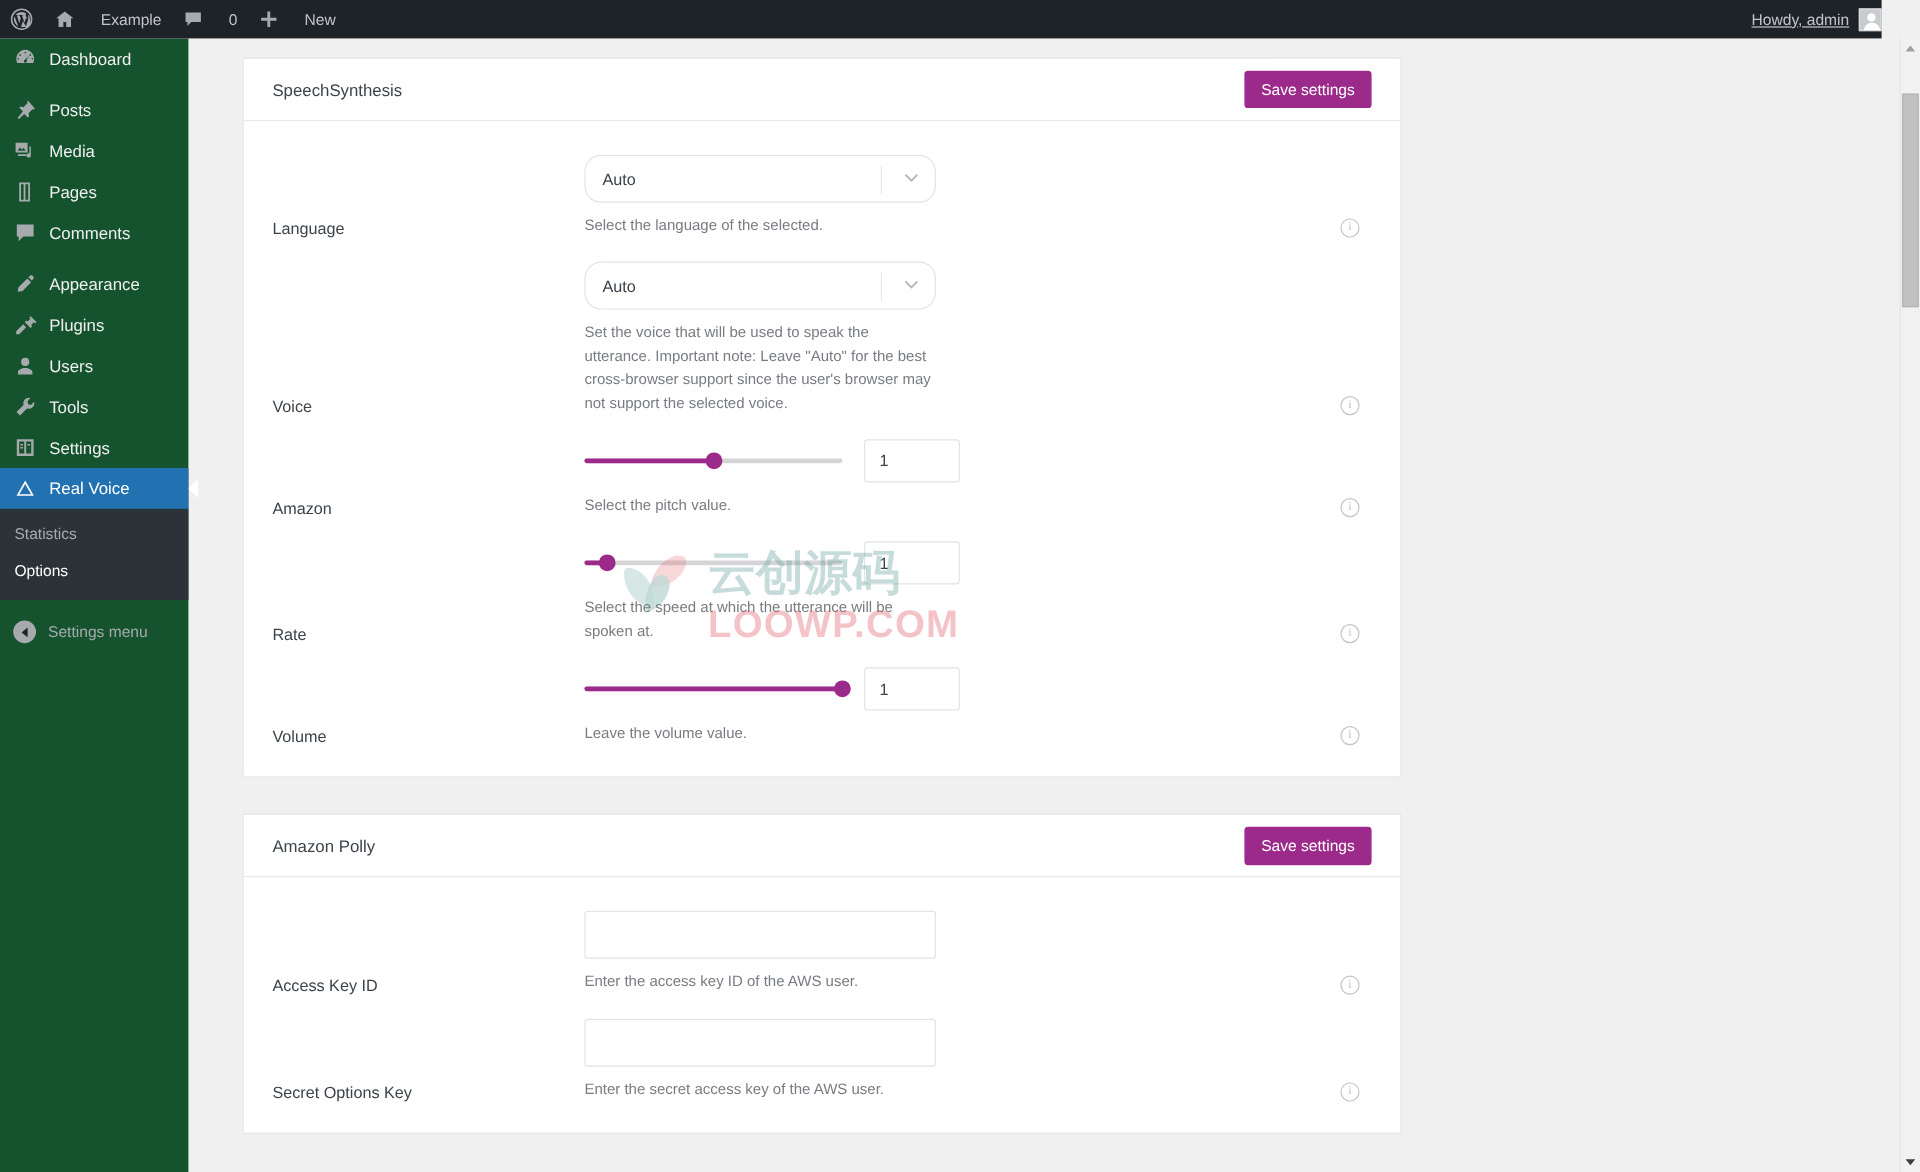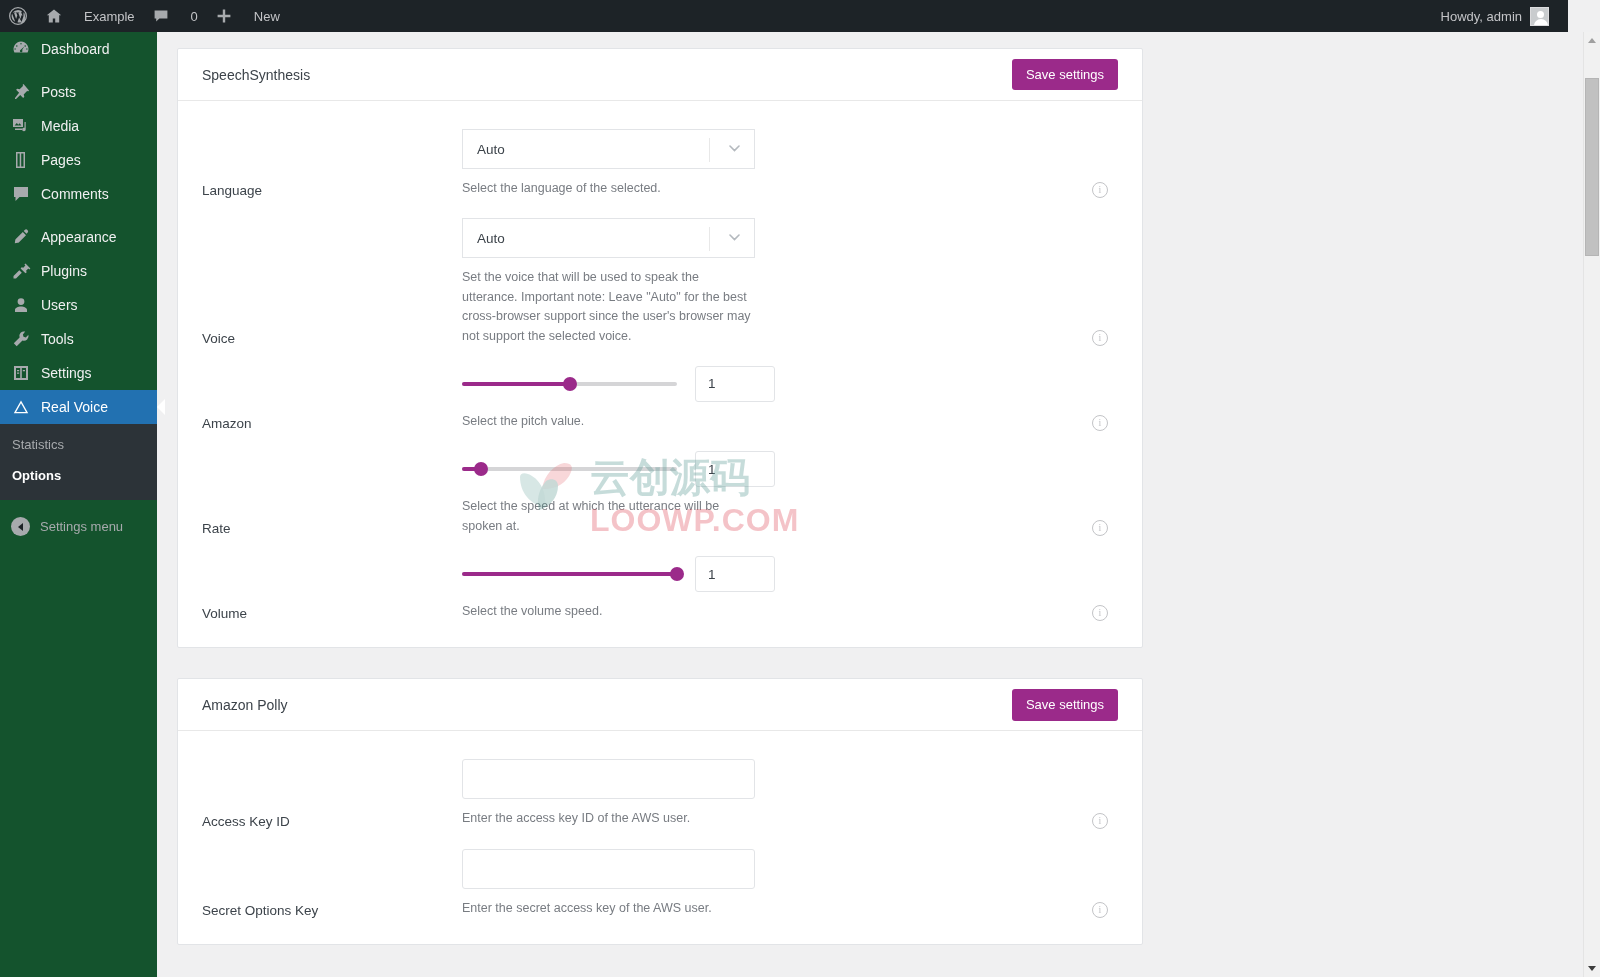--- a/index.html
+++ b/index.html
@@ -20,21 +20,21 @@
     color: #c3c4c7; font-size: 13px;
     z-index: 30;
   }
   .ab-item {
     display: flex; align-items: center; gap: 22px;
     height: 32px; padding: 0 9px;
     color: #c3c4c7; white-space: nowrap;
   }
   .ab-item:first-child { padding-left: 8px; }
   .ab-spacer { flex: 1; }
-  .ab-right { display: flex; align-items: center; gap: 8px; padding-right: 19px; }
+  .ab-right { display: flex; align-items: center; gap: 8px; padding-right: 0; text-decoration: underline; }
   .avatar {
     width: 19px; height: 19px; background: #c9ccce;
     border: 1px solid #dcdcde; position: relative; overflow: hidden;
     flex: none;
   }
   .avatar::before {
     content: ""; position: absolute; top: 3px; left: 6px;
     width: 7px; height: 7px; border-radius: 50%; background: #fff;
   }
   .avatar::after {
@@ -68,21 +68,21 @@
     margin-top: -8px; width: 0; height: 0;
     border-top: 8px solid transparent;
     border-bottom: 8px solid transparent;
     border-right: 8px solid #fff;
   }
   #submenu { background: #2c3338; padding: 6px 0 8px 0; }
   .submenu-item {
     display: block; padding: 6px 0 6px 12px;
     font-size: 13px; color: #a7aaad; line-height: 1.45;
   }
-  .submenu-item.current { color: #fff; font-weight: 700; }
+  .submenu-item.current { color: #fff; font-weight: 400; }
   .collapse {
     display: flex; align-items: center; gap: 10px;
     height: 34px; padding-left: 11px; margin-top: 10px;
     color: #a7aaad; font-size: 13px;
   }
   .collapse .cicon {
     width: 19px; height: 19px; border-radius: 50%;
     background: #a7aaad; position: relative; flex: none;
   }
   .collapse .cicon::after {
@@ -100,20 +100,21 @@
     background: #f0f0f1;
     overflow: hidden;
   }
   #contentinner { position: relative; padding: 16px 0 0 20px; }
 
   .card {
     width: 966px; background: #fff;
     border: 1px solid #e2e4e7;
     border-radius: 2px;
     margin-bottom: 30px;
+    margin-left: 25px;
   }
   .card-head {
     height: 52px; display: flex; align-items: center;
     justify-content: space-between;
     padding: 0 24px 0 24px;
     border-bottom: 1px solid #e8e8e8;
   }
   .card-title { font-size: 14px; color: #3c434a; }
   .btn-save {
     background: #9b2a8a; color: #fff;
@@ -142,21 +143,21 @@
   .info-wrap { flex: 1; display: flex; justify-content: flex-end; padding-top: 11px; padding-right: 10px; }
   .info-icon {
     width: 16px; height: 16px; border-radius: 50%;
     border: 1px solid #c3c4c7; color: #c3c4c7;
     font-size: 10px; line-height: 14px; text-align: center;
     font-family: "Liberation Serif", serif; flex: none;
   }
 
   .select {
     position: relative; width: 293px; height: 40px;
-    border: 1px solid #e2e4e7; border-radius: 0;
+    border: 1px solid #e2e4e7; border-radius: 14px;
     background: #fff; display: flex; align-items: center;
     padding-left: 14px; font-size: 13.5px; color: #3c434a;
     cursor: pointer;
   }
   .select .sep {
     position: absolute; right: 44px; top: 8px;
     width: 1px; height: 24px; background: #e8e8e8;
   }
   .select .chev {
     position: absolute; right: 14px; top: 50%; margin-top: -4px;
@@ -477,21 +478,21 @@
           <div class="field-label">Volume</div>
           <div class="field-control">
             <div class="slider-row">
               <div class="slider">
                 <span class="track"></span>
                 <span class="fill" style="width: 100%; background: rgb(155, 42, 138);"></span>
                 <span class="thumb" style="left: 100%; background: rgb(155, 42, 138);"></span>
               </div>
               <input class="slider-num" value="1" style="">
             </div>
-            <div class="field-desc">Select the volume speed.</div>
+            <div class="field-desc">Leave the volume value.</div>
           </div>
           <div class="info-wrap">
             <span class="info-icon">i</span>
           </div>
         </div>
 
       </div>
     </div>
 
     <div class="card">

